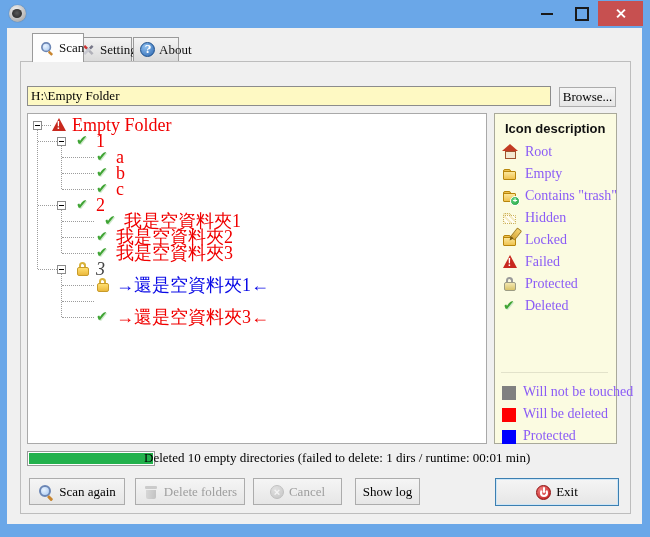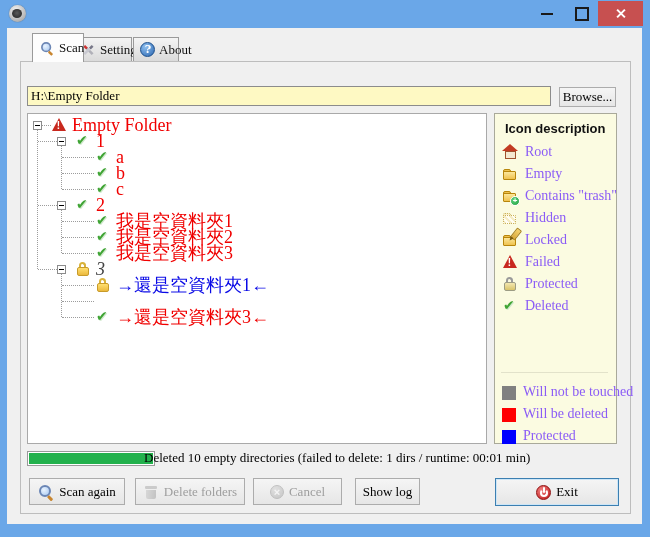--- a/index.html
+++ b/index.html
@@ -198,21 +198,21 @@
       <span class="t-red">b</span>
     </div>
     <div class="trow" style="left:67px;top:67px">
       <span class="ic ic-check"></span>
       <span class="t-red">c</span>
     </div>
     <div class="trow" style="left:47px;top:83px">
       <span class="ic ic-check"></span>
       <span class="t-red">2</span>
     </div>
-    <div class="trow" style="left:67px;top:99px">
+    <div class="trow" style="left:75px;top:99px">
       <span class="ic ic-check"></span>
       <span class="t-red">我是空資料夾1</span>
     </div>
     <div class="trow" style="left:67px;top:115px">
       <span class="ic ic-check"></span>
       <span class="t-red">我是空資料夾2</span>
     </div>
     <div class="trow" style="left:67px;top:131px">
       <span class="ic ic-check"></span>
       <span class="t-red">我是空資料夾3</span>

